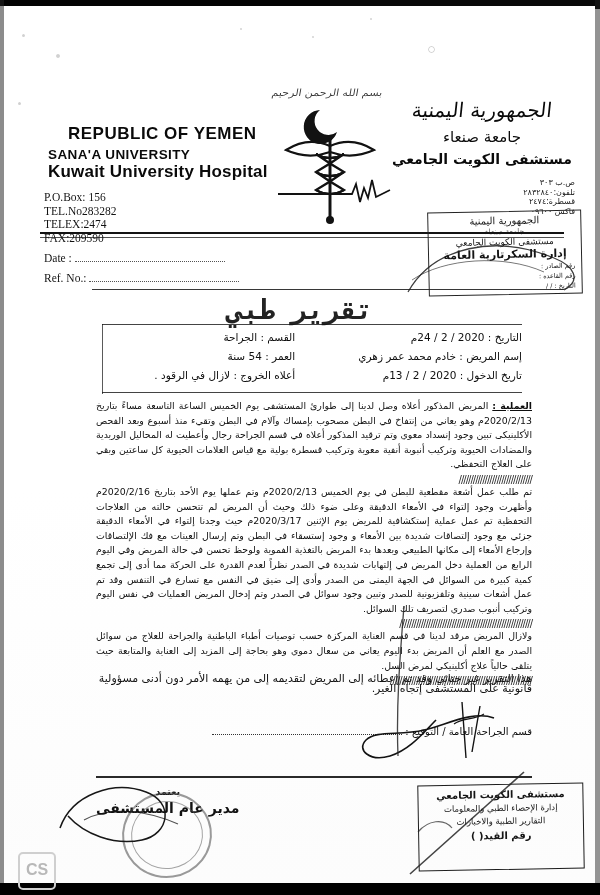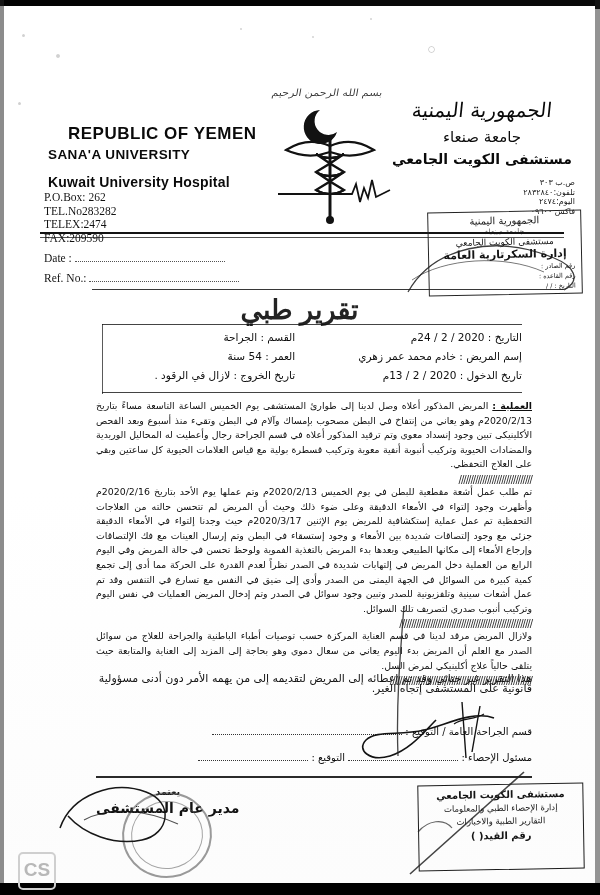--- a/index.html
+++ b/index.html
@@ -23,21 +23,21 @@
   .paper{
     position:absolute;left:4px;top:6px;width:591px;height:877px;
     background:linear-gradient(180deg,#fdfdfd 0%,#f7f7f6 40%,#f3f3f2 100%);
   }
   .speck{position:absolute;background:#9a9a9a;border-radius:50%;opacity:.5;}
 
   
   .hdr-en{position:absolute;left:44px;top:118px;width:250px;color:#131313;}
   .hdr-en .l1{font-size:17px;font-weight:bold;letter-spacing:.5px;margin-left:20px;}
   .hdr-en .l2{font-size:13.5px;font-weight:bold;letter-spacing:.4px;width:205px;margin-top:3px;}
-  .hdr-en .l3{font-size:14px;font-weight:bold;margin-top:12px;letter-spacing:.2px;}
+  .hdr-en .l3{font-size:17px;font-weight:bold;margin-top:0;letter-spacing:.2px;}
   .contact{position:absolute;left:40px;top:185px;font-family:"Liberation Serif",serif;font-size:11.5px;line-height:13.5px;color:#1a1a1a;}
 
   .hdr-ar{position:absolute;right:18px;top:92px;width:190px;text-align:center;direction:rtl;color:#131313;}
   .hdr-ar .a1{font-size:20px;font-family:"DejaVu Sans",sans-serif;letter-spacing:-1px;transform:skewX(-6deg);}
   .hdr-ar .a2{font-size:15px;margin-top:6px;font-family:"DejaVu Sans",sans-serif;}
   .hdr-ar .a3{font-size:14px;margin-top:5px;font-weight:bold;font-family:"DejaVu Sans",sans-serif;}
   .hdr-ar-contact{position:absolute;right:20px;top:172px;direction:rtl;text-align:right;font-size:8px;line-height:9.5px;color:#222;font-family:"DejaVu Sans",sans-serif;}
 
   
   .emblem{position:absolute;left:272px;top:96px;width:116px;height:125px;}
@@ -54,21 +54,21 @@
     border:1.6px solid #2a2a2a;transform:rotate(-1.2deg);direction:rtl;text-align:center;
     color:#1d1d1d;font-family:"DejaVu Sans",sans-serif;overflow:hidden;}
   .stamp-sec .s1{font-size:10px;margin-top:3px;}
   .stamp-sec .s2{font-size:7.5px;margin-top:1px;opacity:.75;}
   .stamp-sec .s3{font-size:9px;margin-top:1px;}
   .stamp-sec .s4{font-size:11px;font-weight:bold;margin-top:1px;}
   .stamp-sec .s5{font-size:6.5px;text-align:right;margin-top:2px;padding-right:6px;line-height:8px;}
 
   
   .title{position:absolute;left:0;right:0;top:288px;text-align:center;
-    font-family:Liberation Sans, sans-serif;font-size:27px;letter-spacing:6px;color:#141414;
+    font-family:Liberation Mono, monospace;font-size:27px;letter-spacing:6px;color:#141414;
     direction:rtl;font-weight:bold;opacity:.9;}
 
   
   .infobox{position:absolute;left:98px;top:322px;width:420px;direction:rtl;color:#161616;
     font-family:"DejaVu Sans",sans-serif;font-size:10.5px;line-height:19px;}
   .inforow{display:flex;justify-content:space-between;}
   .inforow > div{white-space:nowrap;margin-left:40px;}
   .info-right{width:215px;text-align:right;}
   .info-left{width:195px;text-align:right;padding-right:18px;}
 
@@ -96,21 +96,21 @@
 
   .stamp-stat{position:absolute;left:414px;top:778px;width:164px;height:84px;border:1.8px solid #242424;
     transform:rotate(-1deg);direction:rtl;text-align:center;color:#1d1d1d;font-family:"DejaVu Sans",sans-serif;}
   .stamp-stat .t1{font-size:10px;font-weight:bold;margin-top:4px;}
   .stamp-stat .t2{font-size:8.5px;margin-top:3px;}
   .stamp-stat .t3{font-size:8.5px;margin-top:3px;}
   .stamp-stat .t4{font-size:10px;font-weight:bold;margin-top:4px;}
 
   
   .cs-logo{position:absolute;left:14px;top:846px;width:34px;height:34px;border:2px solid #c9c9c9;
-    border-radius:5px;color:#b4b4b4;font-size:19px;font-weight:bold;text-align:center;line-height:32px;
+    border-radius:5px;color:#b4b4b4;font-size:16px;font-weight:bold;text-align:center;line-height:32px;
     font-family:"Liberation Sans",sans-serif;}
   .cs-text{position:absolute;left:57px;top:848px;color:#c2c2c2;font-size:14.5px;line-height:16.5px;
     font-family:"Liberation Sans",sans-serif;}
 
   .ink{position:absolute;pointer-events:none;}
 </style>
 </head>
 <body>
 
 <div class="scan">
@@ -131,21 +131,21 @@
     <div class="speck" style="left:424px;top:40px;width:5px;height:5px;border-radius:50%;background:none;border:1px solid #9a9a9a;"></div>
     <div class="speck" style="left:14px;top:96px;width:3px;height:3px;"></div>
 
     <div class="hdr-en">
       <div class="l1">REPUBLIC OF YEMEN</div>
       <div class="l2">SANA'A UNIVERSITY</div>
       <div class="l3">Kuwait University Hospital</div>
     </div>
 
     <div class="contact">
-      <div>P.O.Box: 262</div>
+      <div>P.O.Box: 156</div>
       <div>TEL.No283282</div>
       <div>TELEX:2474</div>
       <div>FAX:209590</div>
     </div>
 
     <div class="basmala">بسم الله الرحمن الرحيم</div>
 
     <svg class="emblem" viewBox="0 0 116 125">
       <g fill="none" stroke="#1a1a1a" stroke-width="2.2">
         <path d="M44 8 a17 17 0 1 0 17 22 a13.5 13.5 0 1 1 -17 -22 z" fill="#1a1a1a" stroke="none"></path>
@@ -159,21 +159,21 @@
     </svg>
 
     <div class="hdr-ar">
       <div class="a1">الجمهورية اليمنية</div>
       <div class="a2">جامعة صنعاء</div>
       <div class="a3">مستشفى الكويت الجامعي</div>
     </div>
     <div class="hdr-ar-contact">
       <div>ص.ب ٣٠٣</div>
       <div>تلفون:٢٨٣٢٨٤٠</div>
-      <div>اليوم:٢٤٧٤</div>
+      <div>قسطرة:٢٤٧٤</div>
       <div>فاكس ٠٩٦٠٠</div>
     </div>
 
     <div class="rule" style="left:36px;top:226px;width:524px;height:2.2px;"></div>
     <div class="rule" style="left:36px;top:231px;width:524px;height:1.1px;opacity:.75;"></div>
 
     <div class="dateline" style="left:40px;top:246px;">
       <span>Date :</span>
       <span class="dots"></span>
     </div>
@@ -220,21 +220,21 @@
           <span>العمر :</span>
           <span>54 سنة</span>
         </div>
       </div>
       <div class="inforow">
         <div class="info-right">
           <span>تاريخ الدخول :</span>
           <span>2020 / 2 / 13م</span>
         </div>
         <div class="info-left">
-          <span>تاريخ الخروج :</span>
+          <span>أعلاه الخروج :</span>
           <span>لازال في الرقود .</span>
         </div>
       </div>
     </div>
     <div class="rule" style="left:98px;top:318px;width:420px;height:1.2px;opacity:.8;"></div>
     <div class="rule" style="left:98px;top:386px;width:420px;height:1.2px;opacity:.8;"></div>
     <div class="rule" style="left:98px;top:318px;width:1.2px;height:70px;opacity:.7;"></div>
 
     <div class="body">
       <p>
@@ -251,26 +251,20 @@
       </p>
       <span class="strike">////////////////////////////////////////////////////////////</span>
     </div>
 
     <div class="disclaimer">هذا التقرير غير جنائي وقد تم إعطائه إلى المريض لتقديمه إلى من يهمه الأمر دون أدنى مسؤولية قانونية على المستشفى إتجاه الغير.</div>
 
     <div class="sig" style="left:92px;top:718px;width:436px;text-align:right;">
       <span>قسم الجراحة العامة / التوقيع :</span>
       <span class="sigdots" style="width:190px;"></span>
     </div>
-    <div class="sig" style="left:92px;top:744px;width:436px;text-align:right;">
-      <span>مسئول الإحصاء :</span>
-      <span class="sigdots" style="width:110px;"></span>
-      <span>التوقيع :</span>
-      <span class="sigdots" style="width:110px;"></span>
-    </div>
 
     <svg class="ink" style="left:300px;top:690px;width:220px;height:80px;" viewBox="0 0 220 80">
       <path d="M190 22 C168 14, 140 30, 120 34 C96 40, 72 34, 62 44 C52 54, 66 66, 86 60 C106 54, 120 36, 132 24" fill="none" stroke="#1b1b1b" stroke-width="1.6"></path>
       <path d="M176 10 L168 56 M158 6 L162 62" fill="none" stroke="#1b1b1b" stroke-width="1.4"></path>
       <path d="M150 28 C158 22, 170 24, 180 18" fill="none" stroke="#1b1b1b" stroke-width="1.2"></path>
     </svg>
     <svg class="ink" style="left:330px;top:600px;width:120px;height:160px;" viewBox="0 0 120 160">
       <path d="M70 0 C66 50, 62 100, 64 150" fill="none" stroke="#2a2a2a" stroke-width="1.3" opacity=".85"></path>
     </svg>
 

